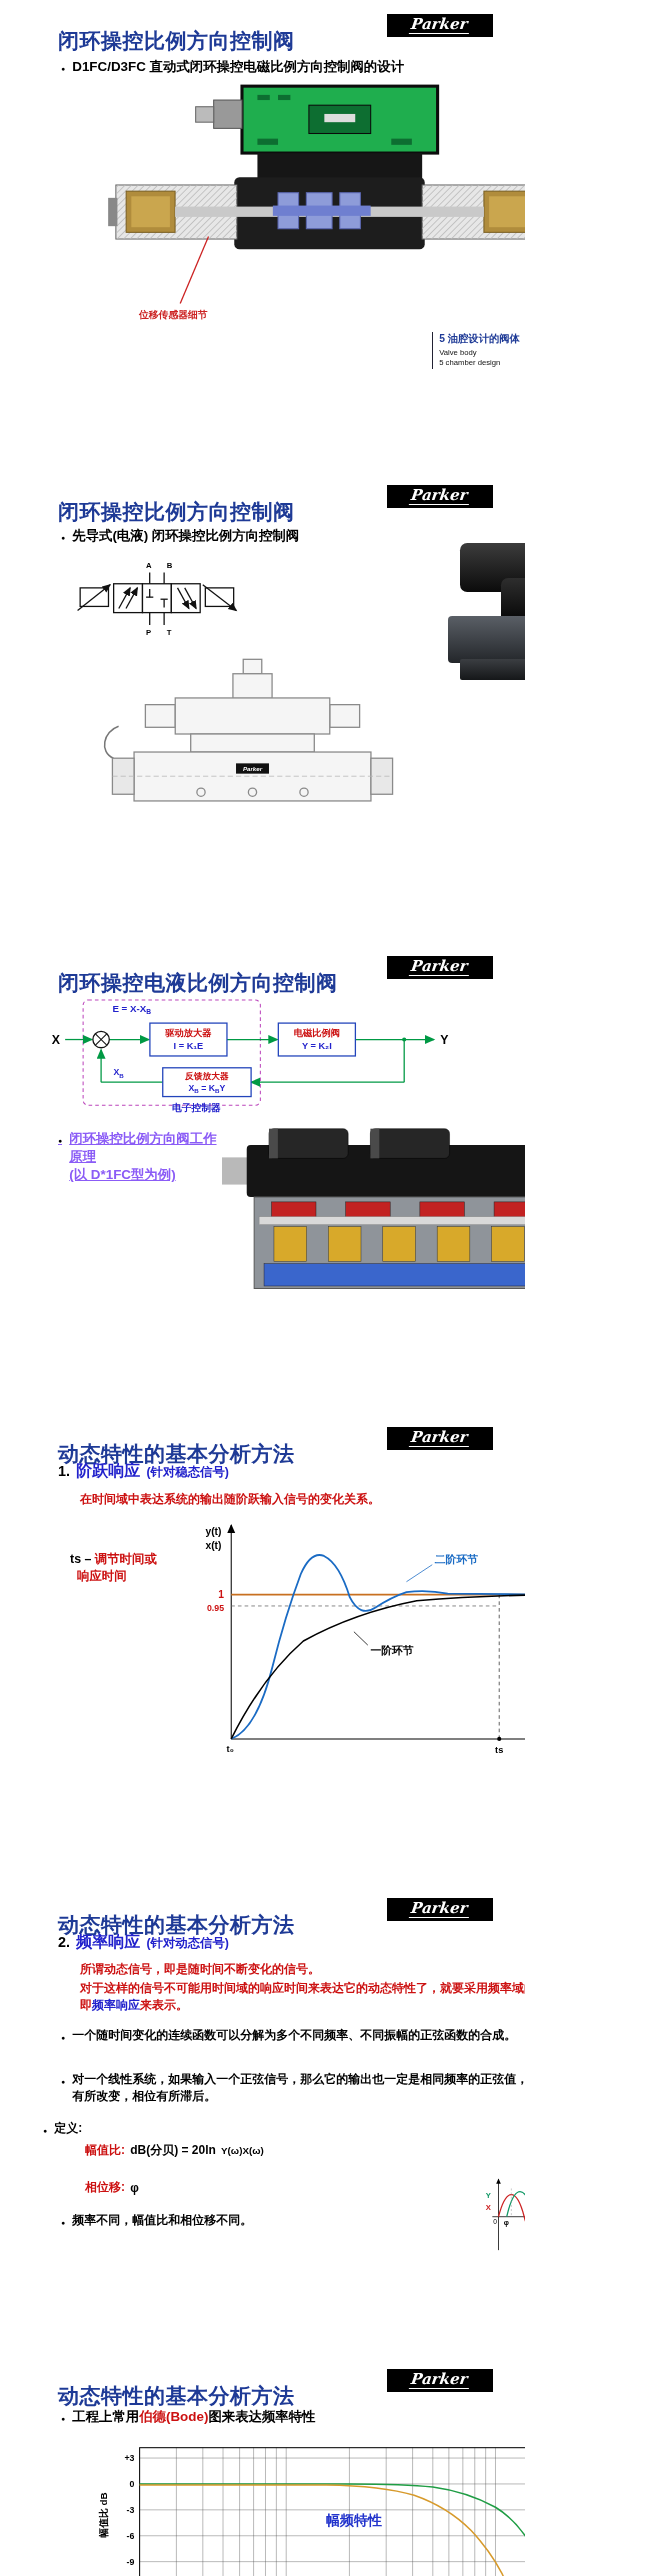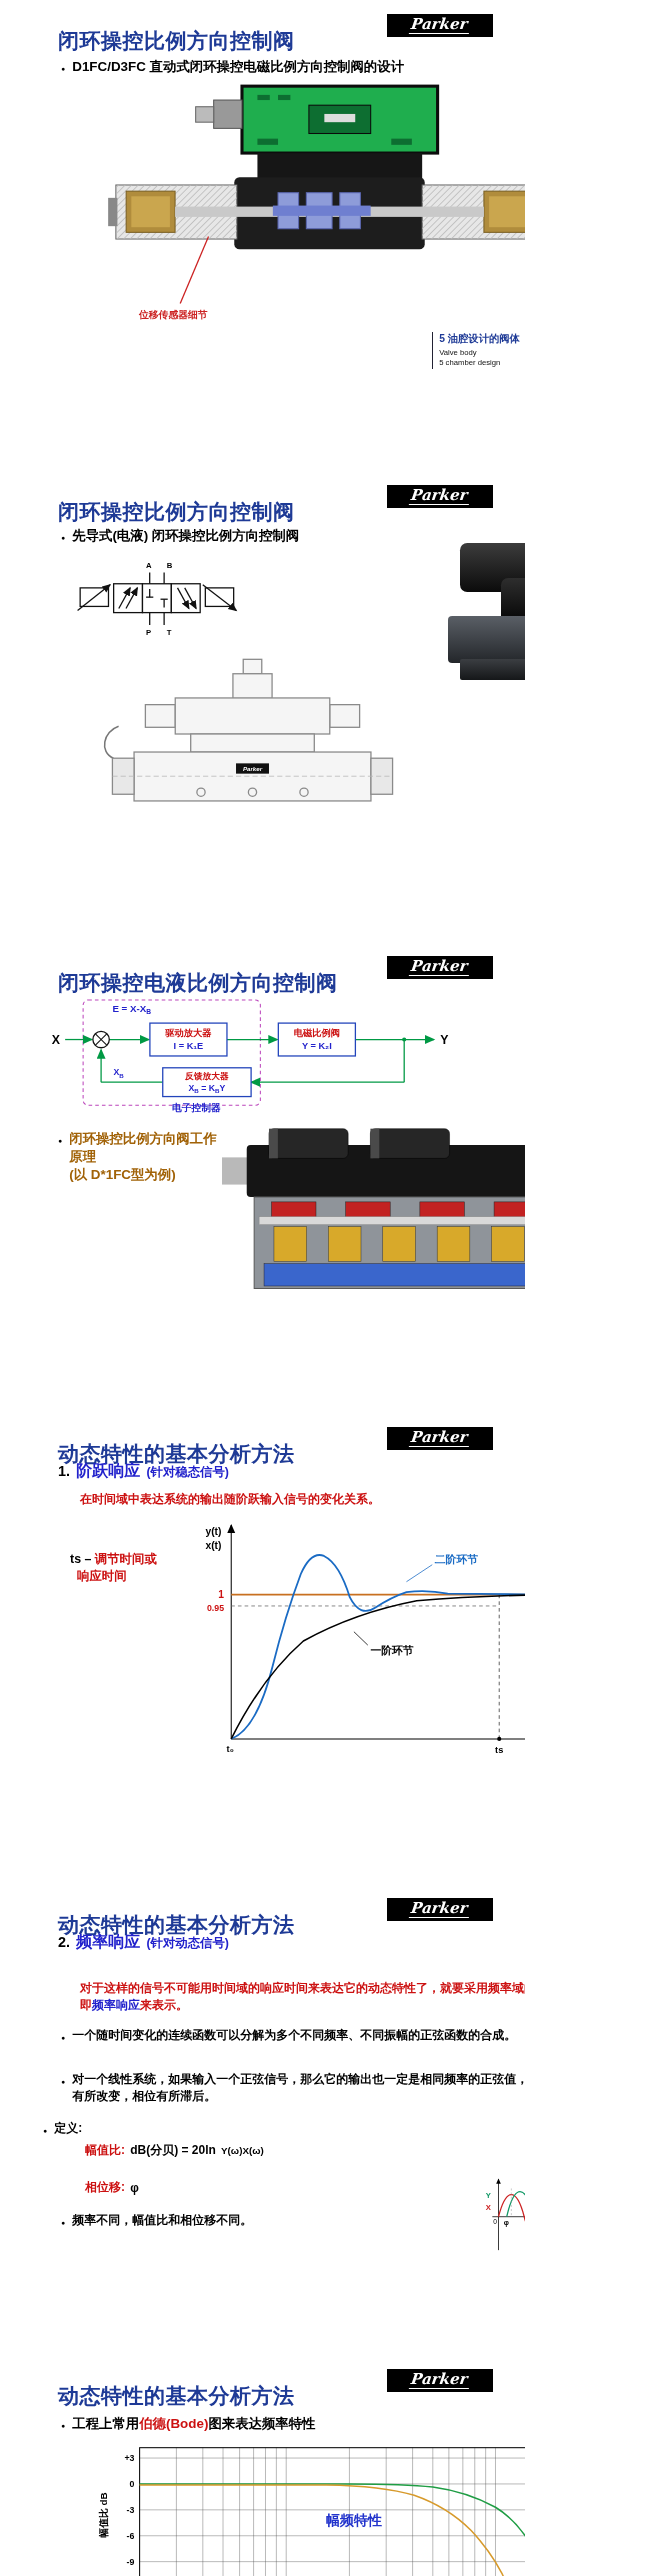--- a/index.html
+++ b/index.html
@@ -236,21 +236,21 @@
       <text x="316" y="212" text-anchor="middle" font-size="17" font-weight="bold" fill="#2222cc">
         <tspan>X</tspan><tspan dy="4" font-size="12">B</tspan><tspan dy="-4"> = K</tspan><tspan dy="4" font-size="12">B</tspan><tspan dy="-4">Y</tspan>
       </text>
     </g>
     <text x="134" y="182" font-size="17" font-weight="bold" fill="#2222cc">
       <tspan>X</tspan><tspan dy="4" font-size="12">B</tspan>
     </text>
     <text x="248" y="252" font-size="19" font-weight="bold" fill="#2222cc">电子控制器</text>
   </svg>
 
-  <div class="bullet-line titleblue" style="left:58px;top:188px;width:165px;color:#a16207;">
+  <div class="bullet-line titleblue" style="left:58px;top:188px;width:165px;color:#8b5cf6;text-decoration:underline;">
     <span>
       <span style="display:block;">闭环操控比例方向阀工作原理</span>
       <span style="display:block;">(以 D*1FC型为例)</span>
     </span>
   </div>
 
   <svg class="abs" style="left:222px;top:178px;" width="371" height="191" viewBox="0 0 750 375">
     <rect x="0" y="70" width="55" height="55" fill="#b9b9b9"></rect>
     <rect x="50" y="45" width="580" height="105" rx="8" fill="#151515"></rect>
     <rect x="95" y="12" width="160" height="60" rx="10" fill="#262626" stroke="#000"></rect>
@@ -329,20 +329,21 @@
 <section class="slide">
   <h1 class="title">动态特性的基本分析方法</h1>
   <div class="logo">
     <span>Parker</span>
   </div>
   <div class="heading-row" style="left:58px;top:48px;">
     <span class="num">2.</span>
     <span class="h">频率响应</span>
     <span class="hp">(针对动态信号)</span>
   </div>
+  <div class="redpara" style="left:80px;top:77px;width:505px;">所谓动态信号，即是随时间不断变化的信号。</div>
   <div class="redpara" style="left:80px;top:96px;width:502px;">
     <span>对于这样的信号不可能用时间域的响应时间来表达它的动态特性了，就要采用频率域的方法，即</span><span class="blue">频率响应</span><span>来表示。</span>
   </div>
 
   <div class="bullet-line blkpara" style="left:61px;top:143px;width:520px;">
     <span>一个随时间变化的连续函数可以分解为多个不同频率、不同振幅的正弦函数的合成。</span>
   </div>
   <div class="bullet-line blkpara" style="left:61px;top:187px;width:520px;">
     <span>对一个线性系统，如果输入一个正弦信号，那么它的输出也一定是相同频率的正弦值，但其幅值有所改变，相位有所滞后。</span>
   </div>
@@ -385,21 +386,21 @@
     <text x="40" y="102" font-size="14" font-weight="bold">φ</text>
     <text x="234" y="102" font-size="15" font-weight="bold">ωt</text>
   </svg>
 </section>
 
 <section class="slide">
   <h1 class="title">动态特性的基本分析方法</h1>
   <div class="logo">
     <span>Parker</span>
   </div>
-  <div class="bullet-line" style="left:61px;top:60px;width:536px;">
+  <div class="bullet-line" style="left:61px;top:53px;width:536px;">
     <span>
       <span>工程上常用</span><span class="red">伯德(Bode)</span><span>图来表达频率特性</span>
     </span>
   </div>
 
   <svg class="abs" style="left:93px;top:82px;" width="518" height="327" viewBox="0 0 1000 630">
 
     <g stroke="#555" stroke-width="0.8">
       <line x1="90" y1="40" x2="970" y2="40"></line>
         <line x1="90" y1="90" x2="970" y2="90"></line>

